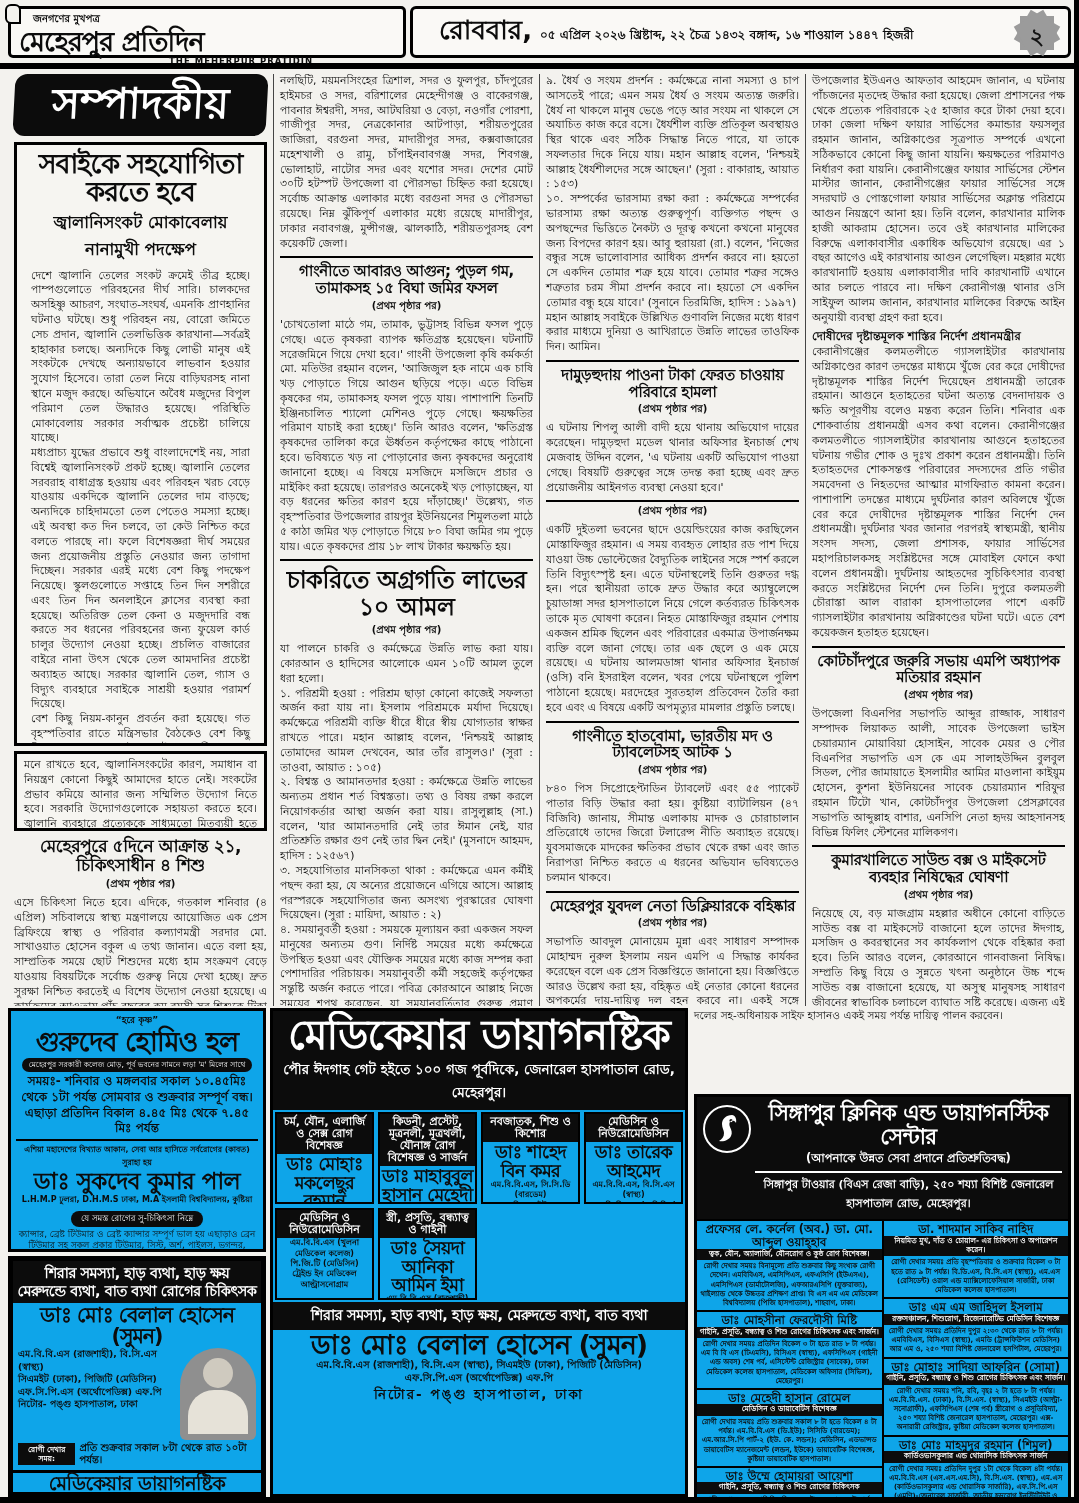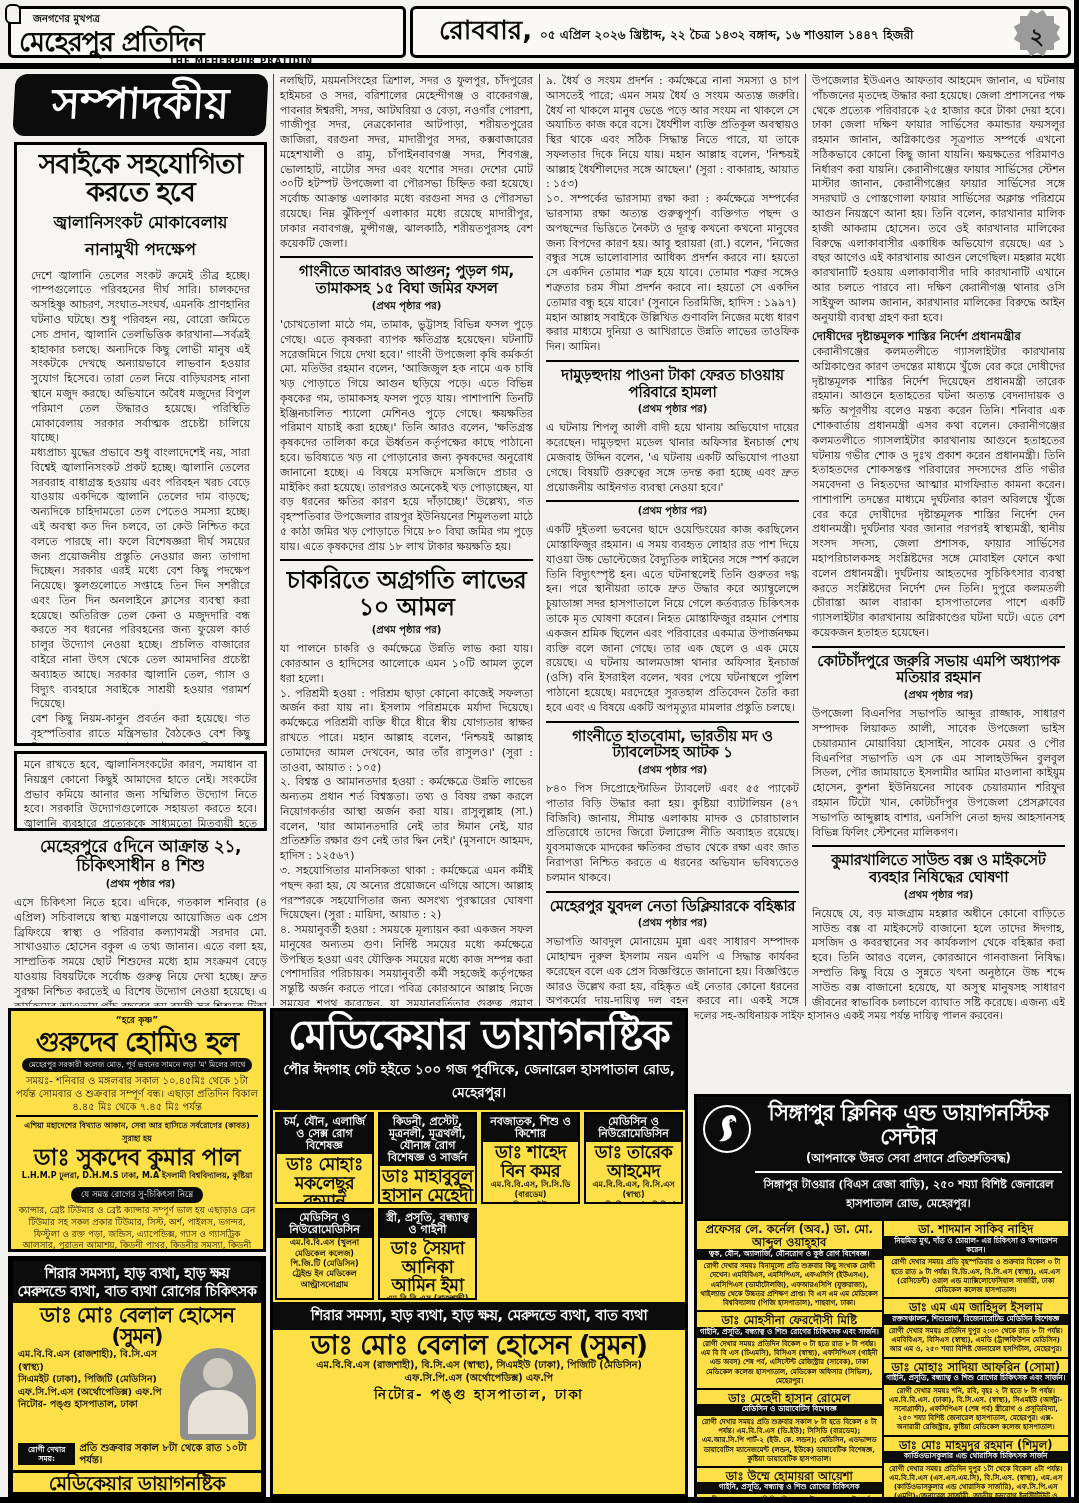--- a/index.html
+++ b/index.html
@@ -41,27 +41,27 @@
   .continued{text-align:center;font-size:10px;font-weight:bold;margin:1px 0 3px;}
   .art{border-top:2px solid #000;margin-top:5px;overflow:hidden;}
   .sampad-box{background:#0c0c0c;color:#fff;border-radius:12px;text-align:center;
               font-size:42px;font-weight:bold;line-height:60px;height:62px;transform:skewX(-3deg);}
   .edit-box{border:3px solid #000;margin-top:6px;padding:5px 14px;height:588px;overflow:hidden;background:#f6f5f1;}
   .edit-headline{font-size:27px;font-weight:bold;text-align:center;line-height:1.05;letter-spacing:-1px;}
   .edit-subhead{font-size:16.5px;font-weight:bold;text-align:center;margin:3px 0 5px;}
   .edit-close{border:3px solid #000;margin-top:5px;padding:4px 7px;height:66px;overflow:hidden;background:#f6f5f1;}
   .pm-subhead{font-weight:bold;font-size:11.5px;margin-top:4px;}
   
-  .ad{position:absolute;box-sizing:border-box;background:#fde047;overflow:hidden;}
+  .ad{position:absolute;box-sizing:border-box;background:#0ea5e9;overflow:hidden;}
   
   .homeo{left:8px;top:1008px;width:258px;height:244px;border:3px solid #000;padding:2px 5px;}
   .homeo-hk{font-size:9px;font-weight:bold;}
   .homeo-title{font-size:27px;font-weight:bold;line-height:1.05;letter-spacing:-1px;}
   .homeo-band{font-size:7.5px;border-radius:8px;padding:1px 4px;margin:2px 6px;}
-  .homeo-time{font-size:10px;line-height:1.3;}
+  .homeo-time{font-size:12px;line-height:1.3;font-weight:bold;}
   .homeo-asia{font-size:7.8px;font-weight:bold;border-top:2px solid #000;padding-top:2px;margin-top:2px;}
   .homeo-doc{font-size:23px;font-weight:bold;letter-spacing:-0.5px;line-height:1.05;}
   .homeo-creds{font-size:8px;font-weight:bold;}
   .homeo-badge{display:inline-block;font-size:8.5px;border-radius:9px;padding:1px 10px;margin:2px 0;}
   .homeo-dis{font-size:8.8px;line-height:1.32;height:86px;overflow:hidden;}
   
   .belal{left:8px;top:1256px;width:258px;height:241px;border:5px solid #000;padding:0;}
   .belal-band{font-size:14.5px;font-weight:bold;line-height:1.25;padding:3px 2px;letter-spacing:-0.5px;}
   .belal-name{font-size:20.5px;font-weight:bold;letter-spacing:-1px;margin:2px 0;line-height:1;}
   .belal-row{display:flex;padding:0 5px;}

